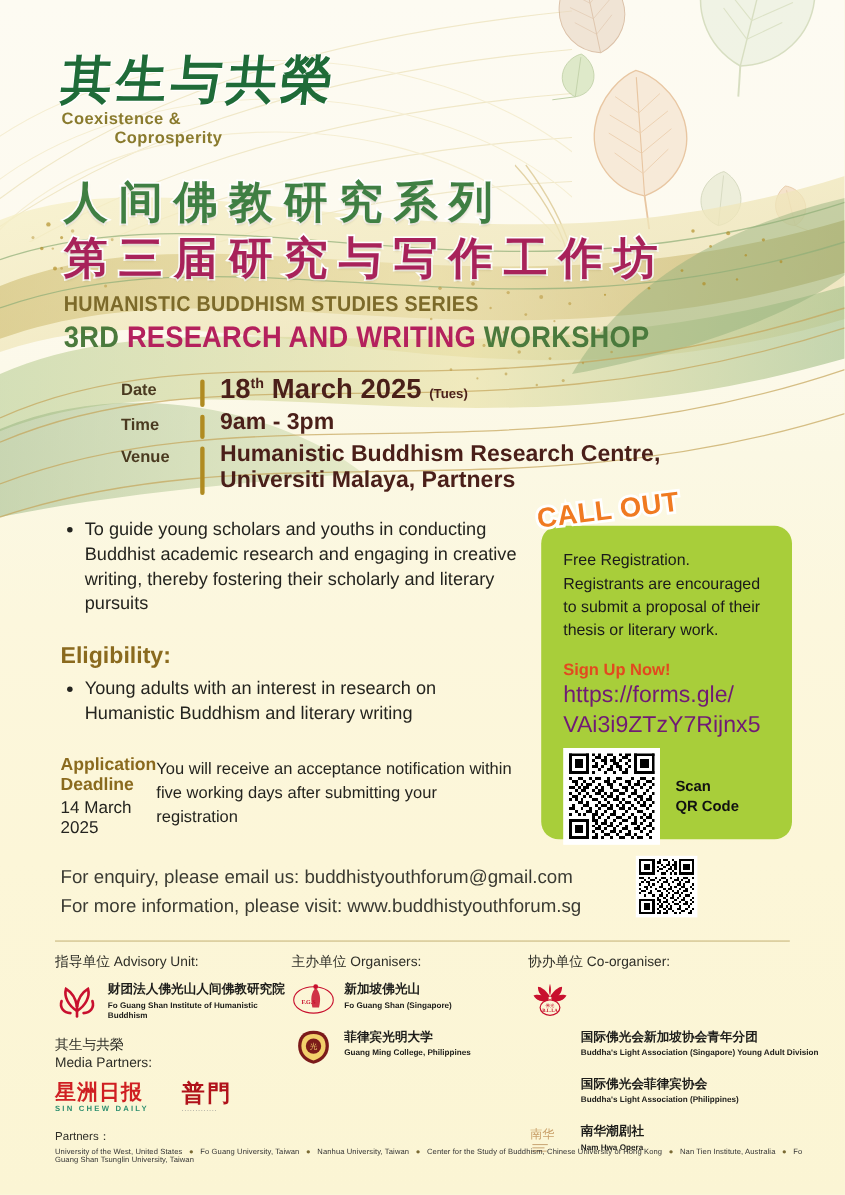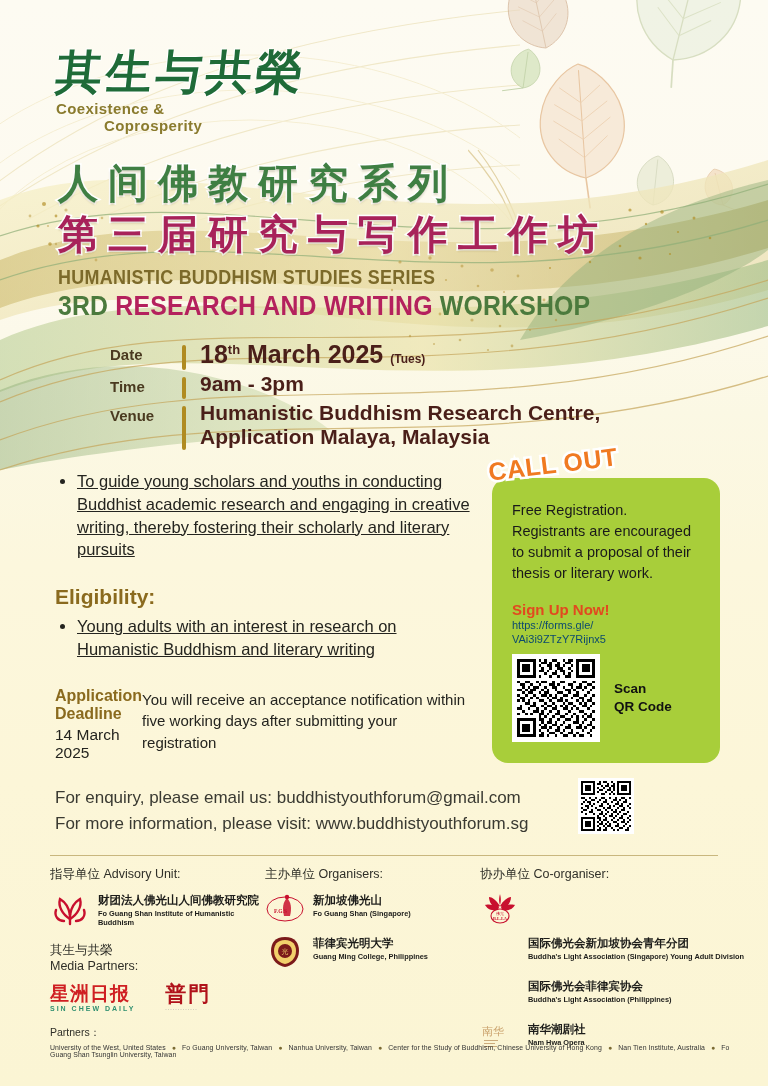--- a/index.html
+++ b/index.html
@@ -54,39 +54,39 @@
   .dbar{width:4px;background:#b08b21;border-radius:2px;margin:5px 14px 0 0;align-self:stretch;min-height:22px;}
   .dval{font-size:25px;font-weight:700;color:#4a1f19;line-height:1.18;}
   .dval sup{font-size:13px;}
   .dval .small{font-size:12px;font-weight:700;}
   .dval.med{font-size:21px;}
 
   
   .body-left{position:absolute;left:55px;top:470px;width:420px;}
   h3.sec{font-size:21px;color:#8a6a1e;font-weight:700;margin:0 0 6px 0;}
   ul.bul{margin:0 0 0 4px;padding:0 0 0 18px;}
-  ul.bul li{font-size:16.5px;line-height:1.38;color:#24241f;margin-bottom:2px;text-decoration:underline;}
+  ul.bul li{font-size:16.5px;line-height:1.38;color:#24241f;margin-bottom:2px;}
   .gap{height:22px;}
 
   .deadline{display:flex;margin-top:26px;}
   .dl-left{width:128px;}
   .dl-t1{font-size:16px;font-weight:700;color:#8a6a1e;line-height:1.18;}
   .dl-t2{font-size:15.5px;color:#24241f;margin-top:2px;}
   .dl-right{font-size:15px;line-height:1.45;color:#24241f;padding-top:2px;}
 
   
   .callout-badge{position:absolute;left:488px;top:450px;z-index:3;
     transform:rotate(-7deg);font-weight:700;font-size:25px;color:#f07a22;
     -webkit-text-stroke:5px #fff;paint-order:stroke fill;letter-spacing:.5px;}
   .callout{position:absolute;left:492px;top:478px;width:228px;height:285px;
     background:#a8ce3a;border-radius:16px;padding:22px 20px 16px 20px;
     box-sizing:border-box;}
   .co-text{font-size:14.5px;line-height:1.46;color:#1a1a1a;}
   .co-sign{margin-top:16px;font-size:15px;font-weight:700;color:#e2491f;}
-  .co-url{font-size:11px;color:#0c4a6e;line-height:1.3;}
+  .co-url{font-size:21px;color:#701a75;line-height:1.3;}
   .qr-wrap{display:flex;align-items:center;margin-top:8px;}
   .qr{width:88px;height:88px;background:#fff;padding:5px;box-sizing:border-box;}
   .qr-cap{margin-left:14px;font-size:13.5px;font-weight:700;color:#111;line-height:1.35;}
 
   
   .enquiry{position:absolute;left:55px;top:785px;font-size:17px;color:#3a3a32;line-height:1.52;}
   .enq-qr{position:absolute;left:578px;top:778px;width:56px;height:56px;background:#fff;padding:3px;box-sizing:border-box;}
 
   hr.divider{position:absolute;left:50px;top:855px;width:668px;height:1px;border:0;background:#c9b77e;margin:0;}
 
@@ -328,21 +328,21 @@
     <div class="drow">
       <div class="dlabel">Time</div>
       <div class="dbar"></div>
       <div class="dval med">9am - 3pm</div>
     </div>
     <div class="drow">
       <div class="dlabel">Venue</div>
       <div class="dbar"></div>
       <div class="dval med">
         <div>Humanistic Buddhism Research Centre,</div>
-        <div>Application Malaya, Malaysia</div>
+        <div>Universiti Malaya, Partners</div>
       </div>
     </div>
   </div>
 
   <div class="body-left">
     <ul class="bul">
       <li>To guide young scholars and youths in conducting Buddhist academic research and engaging in creative writing, thereby fostering their scholarly and literary pursuits</li>
     </ul>
     <div class="gap"></div>
     <h3 class="sec">Eligibility:</h3>

